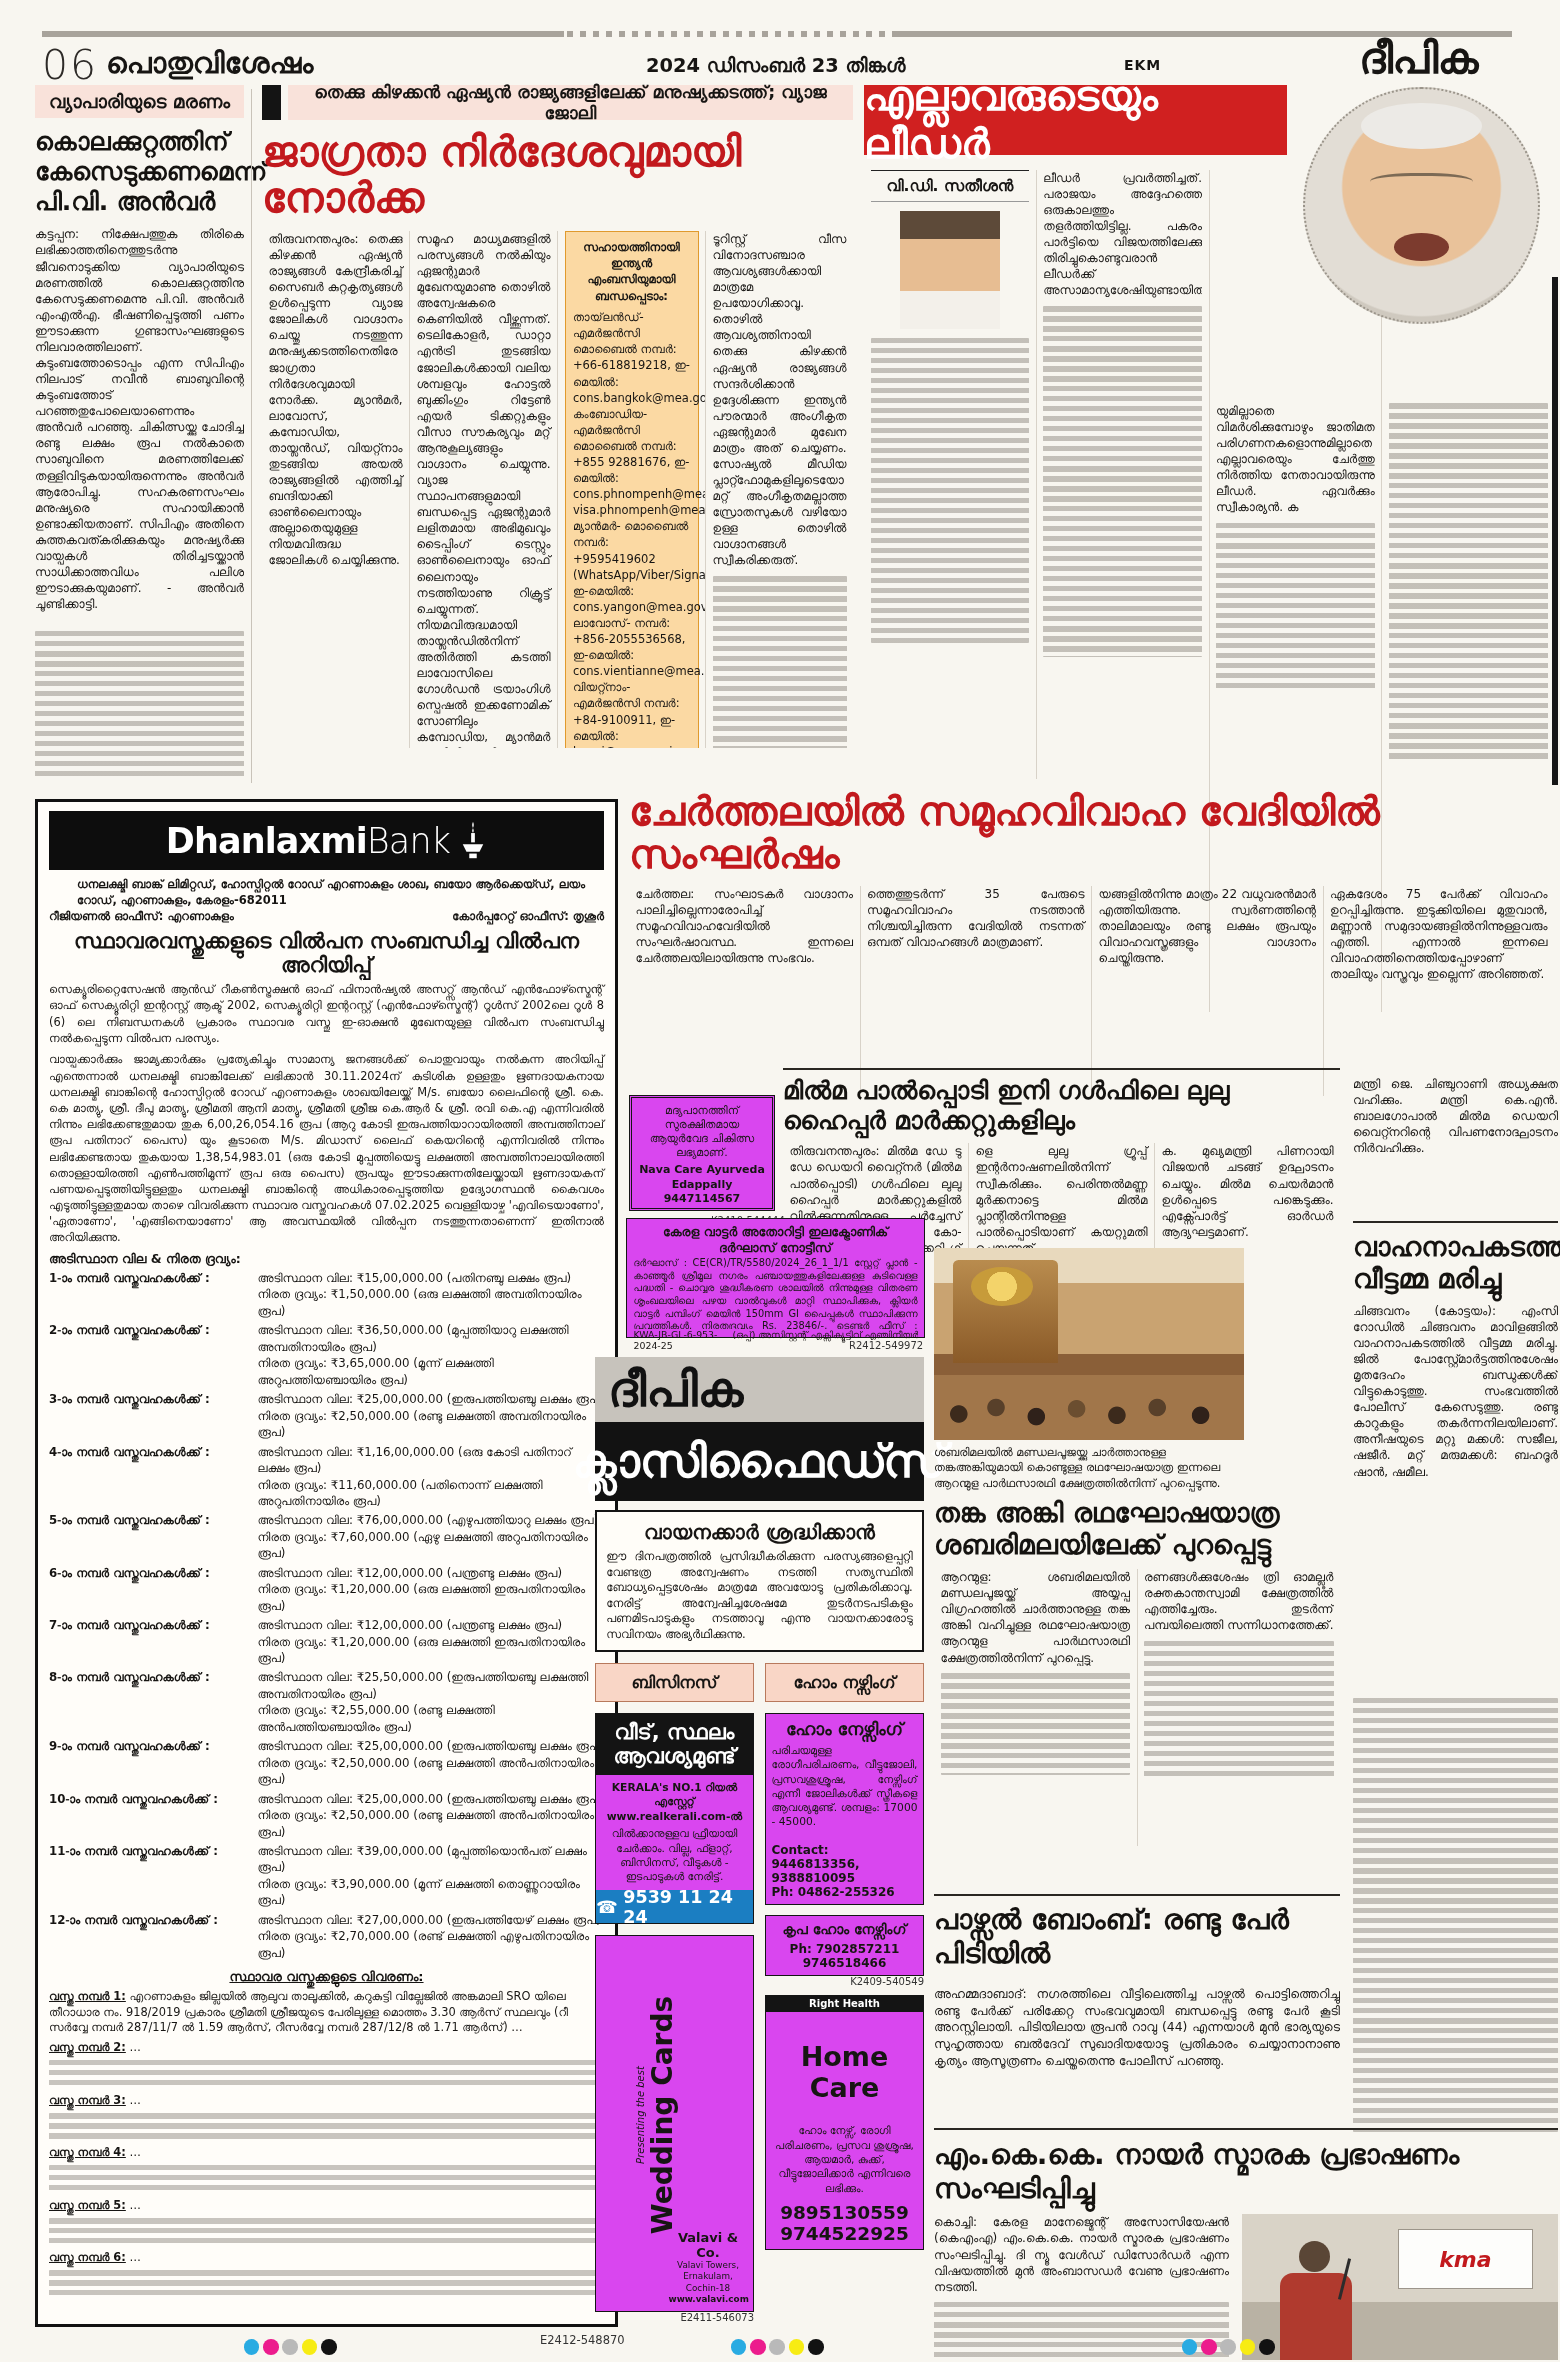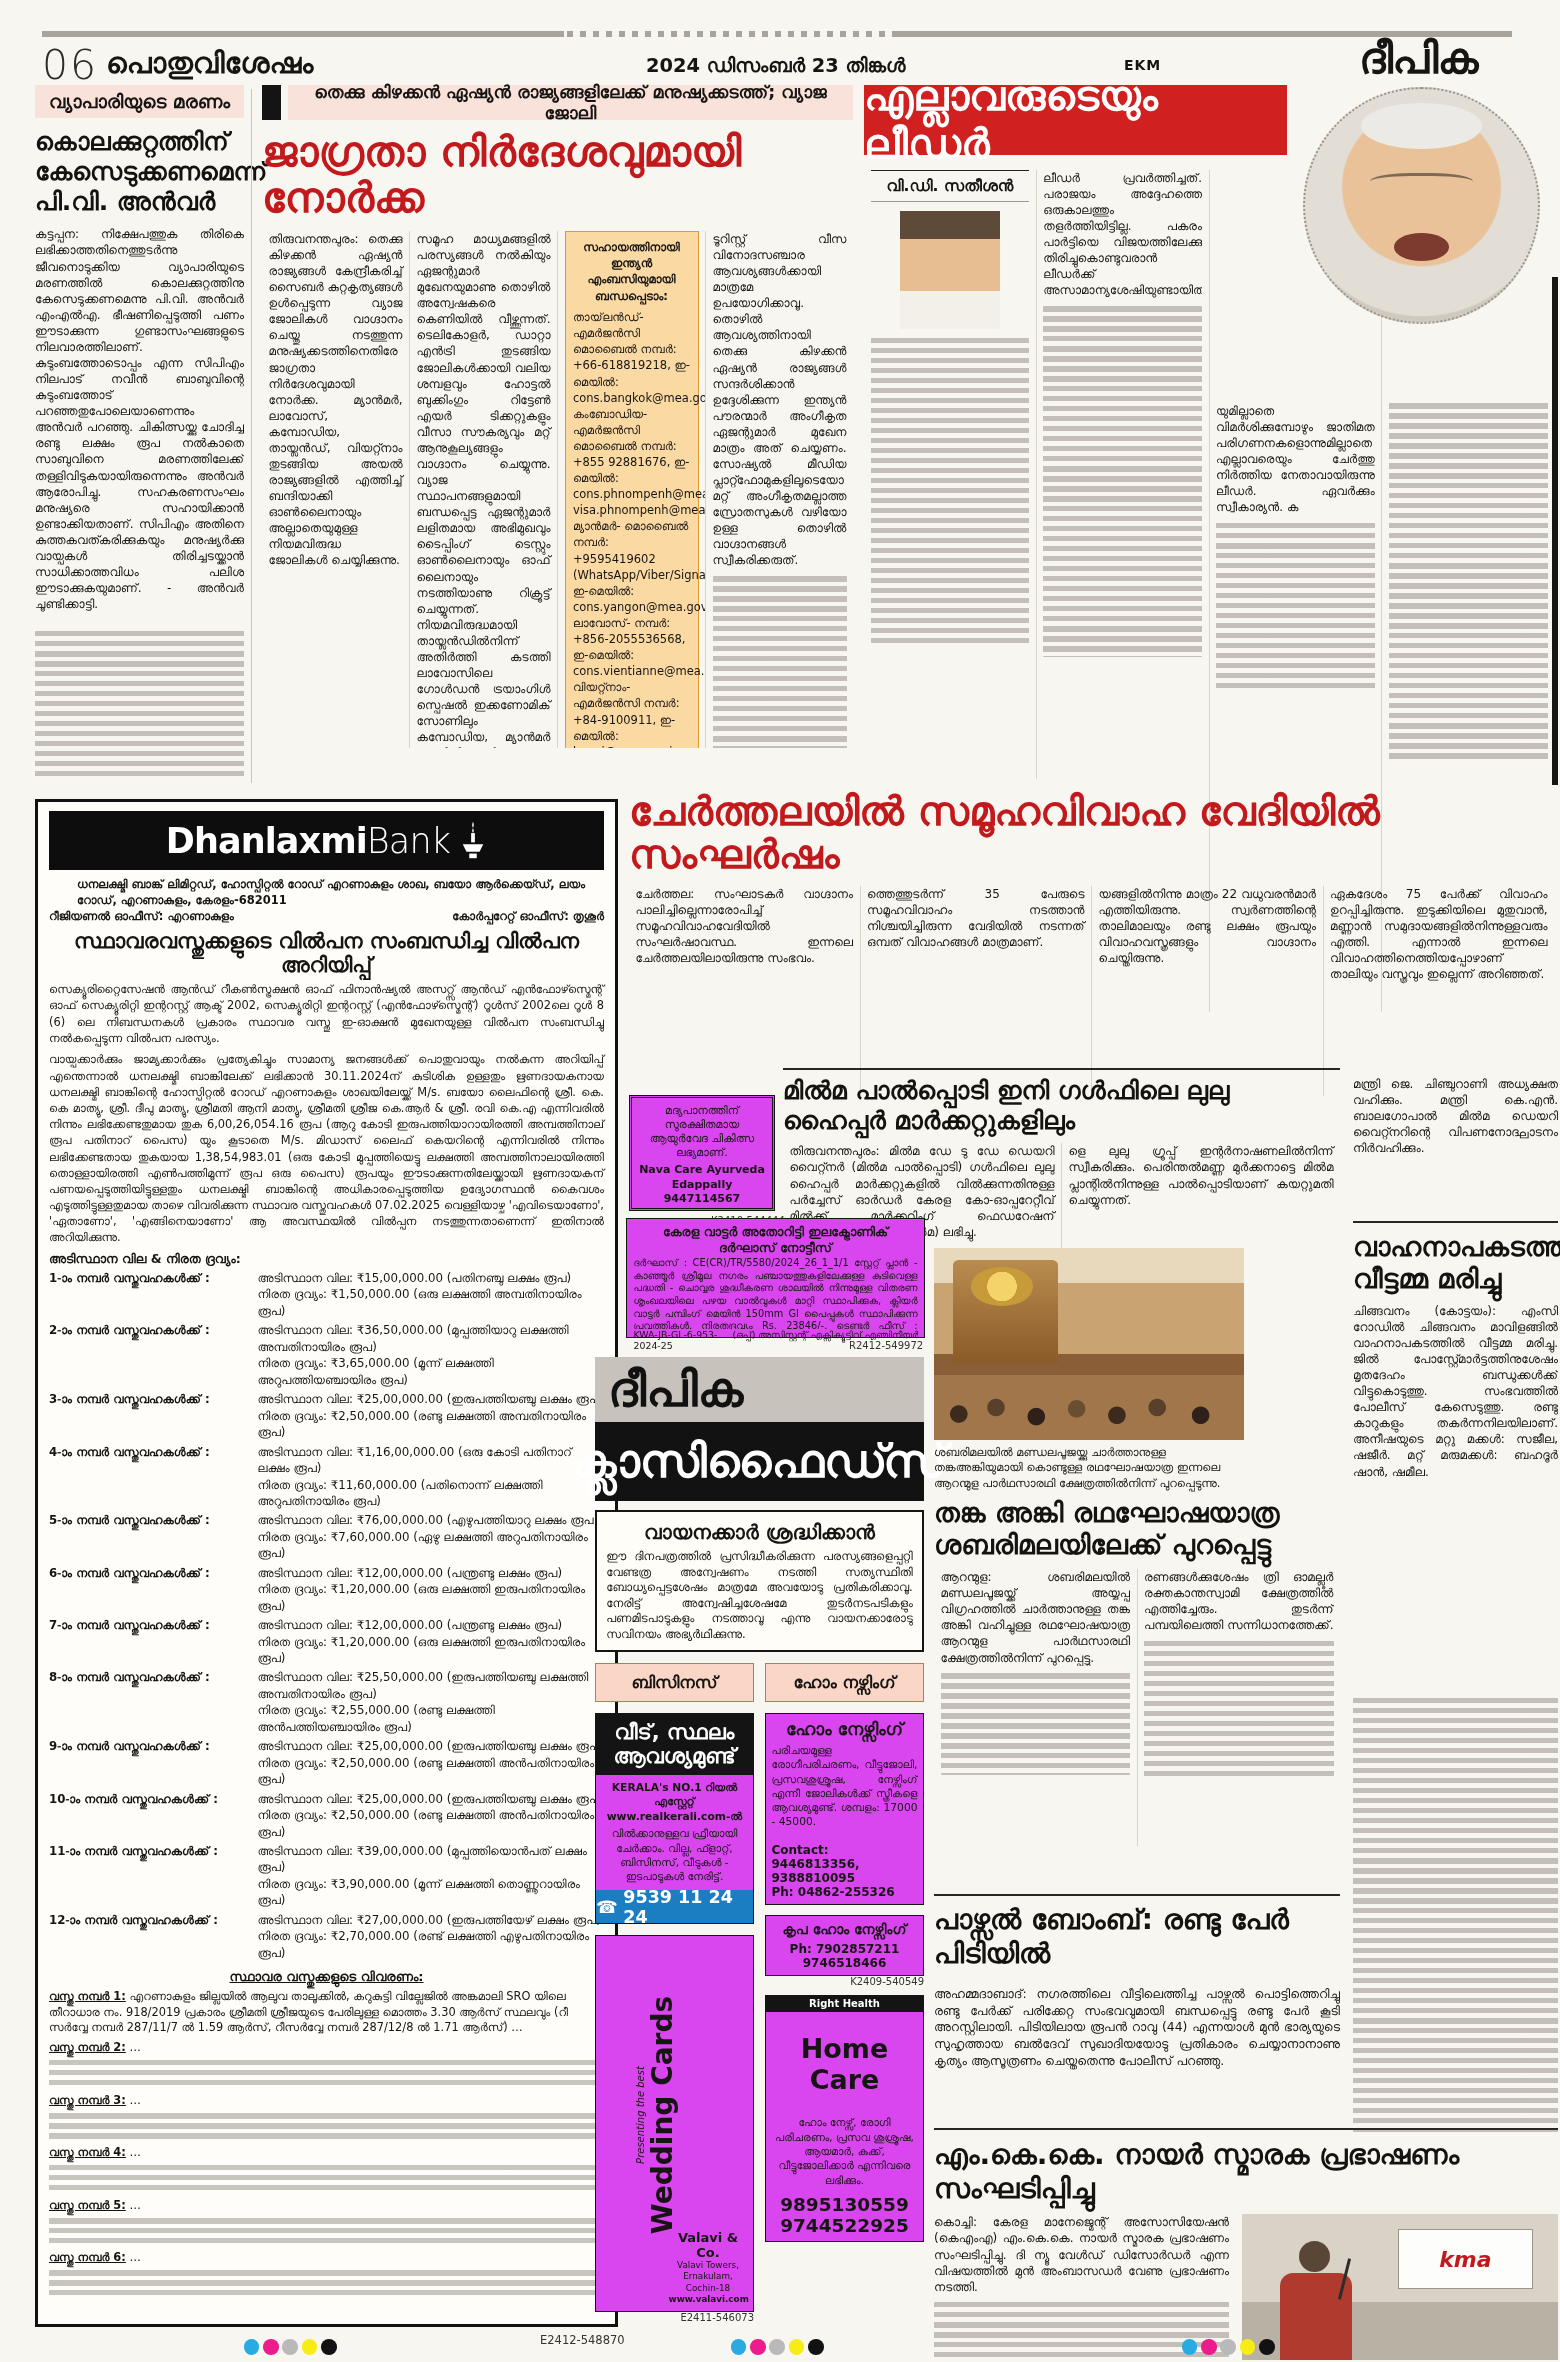--- a/index.html
+++ b/index.html
@@ -275,20 +275,21 @@
     <div style="font-weight:bold;">9447114567</div>
   </div>
   <div class="abs adcode" style="left:711px;top:1215px;font-size:10px;">K2410-544444</div>
 
   <div class="abs hrule" style="left:783px;top:1068px;width:557px;height:1.8px;"></div>
   <div class="abs" style="left:783px;top:1076px;width:557px;">
     <div class="blackhead" style="font-size:25px;">മിൽമ പാൽപ്പൊടി ഇനി ഗൾഫിലെ ലുലു ഹൈപ്പർ മാർക്കറ്റുകളിലും</div>
     <div class="cols" style="margin-top:7.4px;height:109px;">
       <div class="jtext" style="height:100%;">തിരുവനന്തപുരം: മിൽമ ഡേ ടു ഡേ ഡെയറി വൈറ്റ്നർ (മിൽമ പാൽപ്പൊടി) ഗൾഫിലെ ലുലു ഹൈപ്പർ മാർക്കറ്റുകളിൽ വിൽക്കുന്നതിനുള്ള പർച്ചേസ് ഓർഡർ കേരള കോ-ഓപ്പറേറ്റീവ് മിൽക്ക് മാർക്കറ്റിംഗ് ഫെഡറേഷന് (കെസിഎംഎംഎഫ് മിൽമ) ലഭിച്ചു.</div>
       <div class="jtext" style="height:100%;">ളെ ലുലു ഗ്രൂപ്പ് ഇന്റർനാഷണലിൽനിന്ന് സ്വീകരിക്കും. പെരിന്തൽമണ്ണ മുർക്കനാട്ടെ മിൽമ പ്ലാന്റിൽനിന്നുള്ള പാൽപ്പൊടിയാണ് കയറ്റുമതി ചെയ്യുന്നത്.</div>
+      <div class="jtext" style="height:100%;">ക. മുഖ്യമന്ത്രി പിണറായി വിജയൻ ചടങ്ങ് ഉദ്ഘാടനം ചെയ്യും. മിൽമ ചെയർമാൻ ഉൾപ്പെടെ പങ്കെടുക്കും. എക്സ്പോർട്ട് ഓർഡർ ആദ്യഘട്ടമാണ്.</div>
     </div>
   </div>
 
   <div class="abs adbox" style="left:626px;top:1218px;width:299px;height:120px;padding:4.6px 6.5px;">
     <div style="font-weight:bold;font-size:12.5px;text-align:center;">കേരള വാട്ടർ അതോറിട്ടി ഇലക്ട്രോണിക് ദർഘാസ് നോട്ടീസ്</div>
     <div style="font-size:9.8px;line-height:1.28;text-align:justify;margin-top:1.8px;height:72px;overflow:hidden;">ദർഘാസ് : CE(CR)/TR/5580/2024_26_1_1/1  സ്റ്റേറ്റ് പ്ലാൻ - കാഞ്ഞൂർ ശ്രീമൂല നഗരം പഞ്ചായത്തുകളിലേക്കുള്ള കുടിവെള്ള പദ്ധതി - ചൊവ്വര ശുദ്ധീകരണ ശാലയിൽ നിന്നുമുള്ള വിതരണ ശൃംഖലയിലെ പഴയ വാൽവുകൾ മാറ്റി സ്ഥാപിക്കുക, ക്ലിയർ വാട്ടർ പമ്പിംഗ് മെയിൻ 150mm GI പൈപ്പുകൾ സ്ഥാപിക്കുന്ന പ്രവൃത്തികൾ. നിരതദ്രവ്യം Rs. 23846/-. ടെണ്ടർ ഫീസ് : Rs.2105. ദർഘാസ് സമർപ്പിക്കേണ്ട അവസാന തീയതി : 30-12-2024- 03.00 pm. ഫോൺ : 0484-2452725. വെബ്സൈറ്റ്: www.kwa.kerala.gov.in, www.entenders.kerala.gov.in</div>
     <div style="display:flex;justify-content:space-between;font-size:9.4px;">
       <span>KWA-JB-GL-6-953-2024-25</span>
       <span style="text-align:right;overflow:hidden;white-space:nowrap;max-width:185px;">(ഒപ്പ്) അസിസ്റ്റന്റ് എക്സിക്യൂട്ടിവ് എഞ്ചിനീയർ, സബ് ഡിവിഷൻ, അങ്കമാലി</span>
     </div>
@@ -346,21 +347,21 @@
           <div style="font-weight:bold;font-size:12px;">9446813356, 9388810095</div>
           <div style="font-weight:bold;font-size:12px;">Ph: 04862-255326</div>
         </div>
         <div class="adbox" style="padding:5.5px;margin-top:9.2px;">
           <div style="font-weight:bold;font-size:14px;text-align:center;">കൃപ ഹോം നേഴ്സിംഗ്</div>
           <div style="font-weight:bold;font-size:12px;text-align:center;margin-top:3.7px;">Ph: 7902857211  9746518466</div>
         </div>
         <div class="adcode" style="text-align:right;font-size:10px;">K2409-540549</div>
         <div class="adbox" style="margin-top:7.4px;">
           <div class="adblackhead" style="font-size:10px;padding:2.8px;">Right Health</div>
-          <div style="font-weight:bold;font-size:27px;text-align:center;padding:21px 0;">Home Care</div>
+          <div style="font-weight:bold;font-size:27px;text-align:center;padding:21px 0;margin-top:8px;">Home Care</div>
           <div class="jtext" style="font-size:10.7px;padding:0 5.5px;text-align:center;">ഹോം നേഴ്സ്, രോഗി പരിചരണം, പ്രസവ ശുശ്രൂഷ, ആയമാർ, കുക്ക്, വീട്ടുജോലിക്കാർ എന്നിവരെ ലഭിക്കും.</div>
           <div style="font-weight:bold;font-size:18.5px;text-align:center;margin-top:5.5px;">9895130559</div>
           <div style="font-weight:bold;font-size:18.5px;text-align:center;padding-bottom:5.5px;">9744522925</div>
         </div>
       </div>
     </div>
   </div>
 
   <div class="abs photoframe" style="left:934px;top:1248px;width:310px;height:192px;
        background:linear-gradient(180deg,#e8d9bd 0 18%,#c9a371 18% 55%,#8a5f38 55% 100%);">

